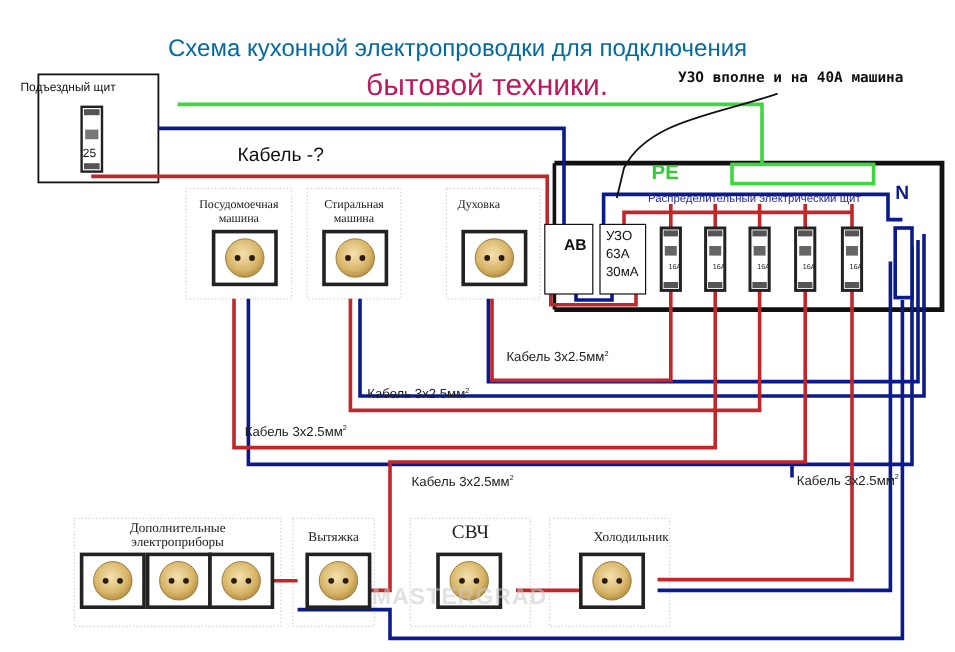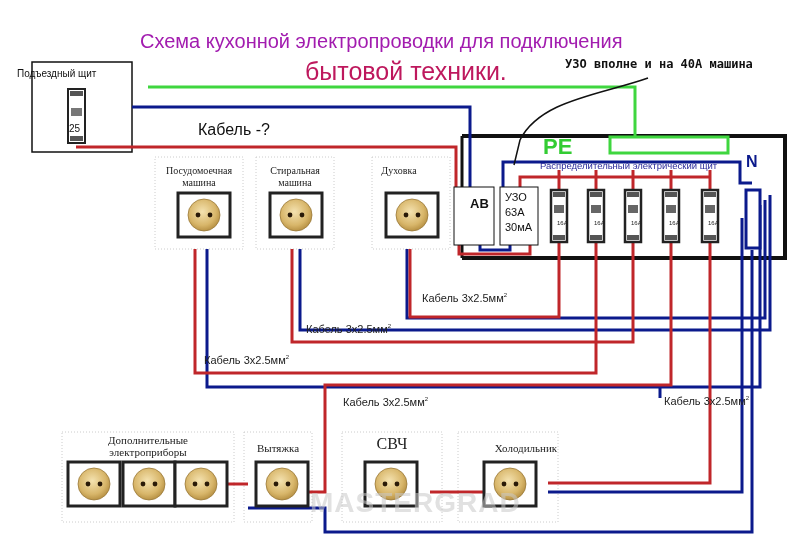--- a/index.html
+++ b/index.html
@@ -1,34 +1,34 @@
 <!DOCTYPE html>
 <html><head>
 <meta charset="utf-8">
 <style>
   html,body{margin:0;padding:0;background:#fff;}
   body{width:796px;height:543px;position:relative;overflow:hidden;font-family:"Liberation Sans",sans-serif;}
   #canvas{position:absolute;left:0;top:0;width:796px;height:543px;}
   .t{position:absolute;white-space:nowrap;color:#222;}
-  .title1{left:140px;top:30px;font-size:20px;color:#a21caf;}
+  .title1{left:140px;top:30px;font-size:20px;color:#0369a1;}
   .title2{left:305px;top:57px;font-size:25px;color:#be185d;}
   .note{left:565px;top:57px;font-size:12px;font-weight:bold;color:#111;font-family:"DejaVu Sans Mono",monospace;}
   .cable-q{left:198px;top:121px;font-size:16px;font-weight:normal;color:#111;}
   .panel-title{left:17px;top:68px;font-size:10px;color:#111;}
-  .pe{left:543px;top:134px;font-size:22px;font-weight:bold;color:#33cc33;}
+  .pe{left:543px;top:134px;font-size:17px;font-weight:bold;color:#33cc33;}
   .nlbl{left:746px;top:153px;font-size:16px;font-weight:bold;color:#0b1a8c;}
   .dist{left:540px;top:160px;font-size:9.5px;color:#2a2a9a;}
   .ab{left:470px;top:196px;font-size:13px;font-weight:bold;color:#111;}
   .uzo{left:505px;top:190px;font-size:11px;color:#111;line-height:15px;white-space:pre;}
   .app{font-size:10px;text-align:center;line-height:12px;font-family:Liberation Serif, serif;}
   .cable{font-size:11px;color:#222;}
   .cable sup{font-size:6px;}
   .big{font-size:16px;}
   .mid{font-size:11px;}
-  .wm{left:310px;top:487px;font-size:28px;font-weight:bold;color:rgba(200,200,200,0.55);letter-spacing:1px;}
+  .wm{left:310px;top:487px;font-size:19px;font-weight:bold;color:rgba(200,200,200,0.55);letter-spacing:1px;}
 </style>
 </head>
 <body>
 
 <svg id="canvas" width="796" height="543" viewBox="0 0 796 543">
   <defs>
     <radialGradient id="sockG" cx="45%" cy="40%" r="60%">
       <stop offset="0%" stop-color="#f4e2b0"></stop>
       <stop offset="70%" stop-color="#d8b66a"></stop>
       <stop offset="100%" stop-color="#b89245"></stop>

